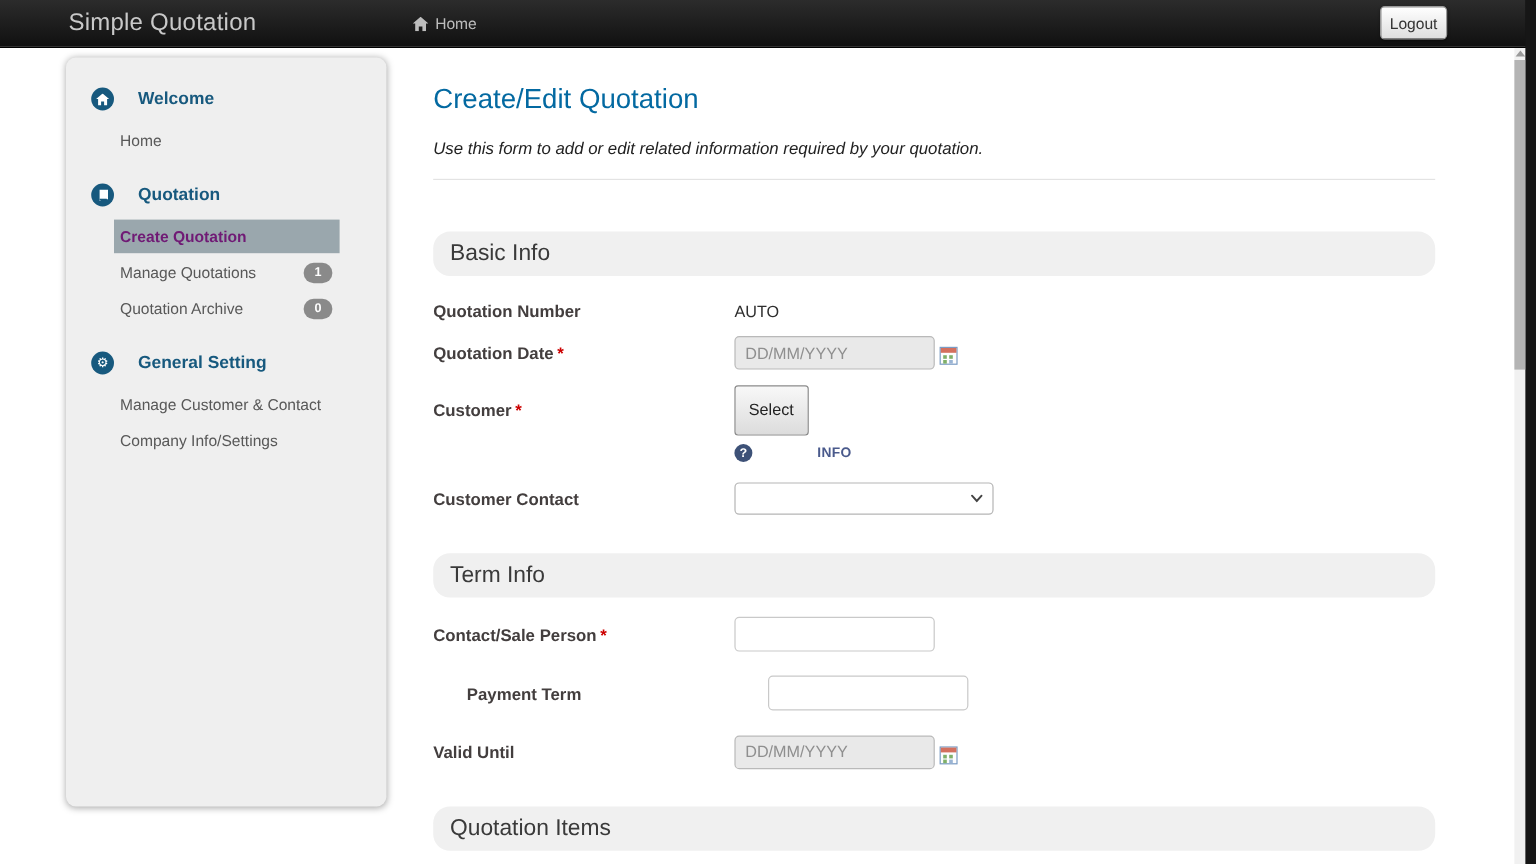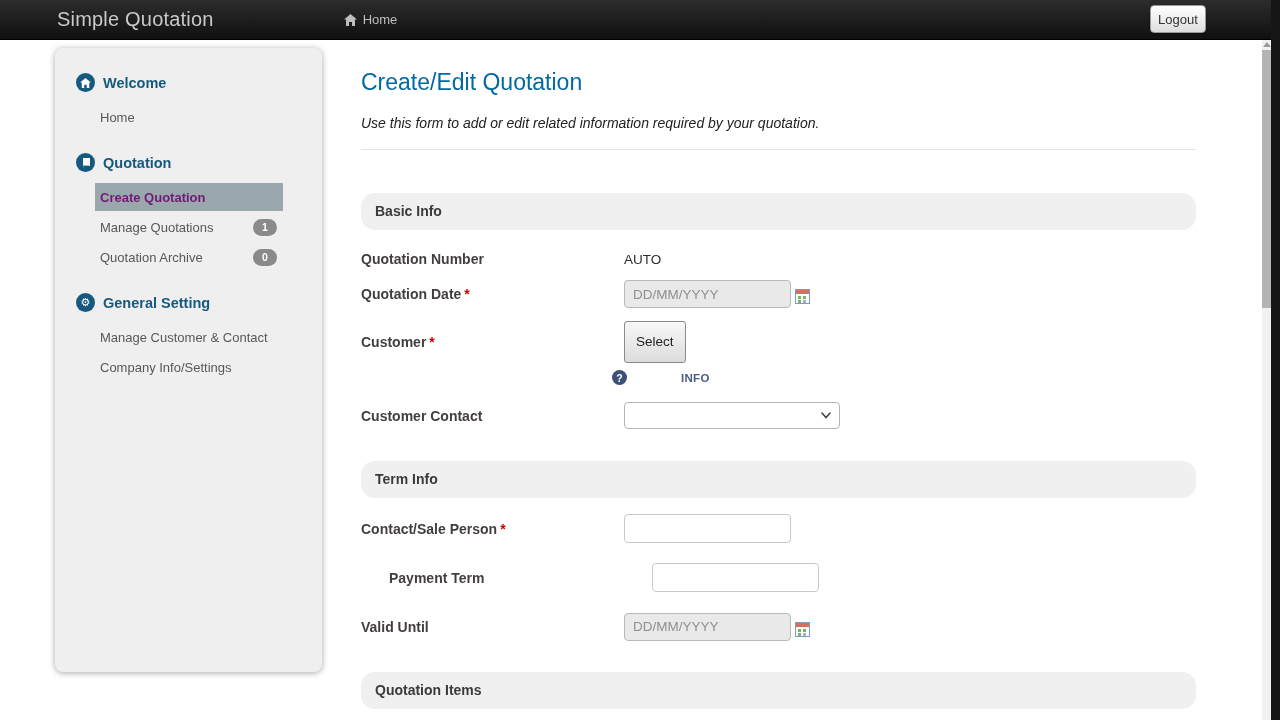--- a/index.html
+++ b/index.html
@@ -44,21 +44,21 @@
   .scrollbar-thumb { position:absolute; top:10px; left:0; width:9px; height:258px; background:#b4b4b4; }
   
   .sidebar {
     position:absolute; left:55px; top:48px; width:267px; height:624px;
     background:#efefef; border-radius:8px;
     box-shadow:0 1px 6px rgba(0,0,0,.35);
     padding-top:25px;
   }
   .side-section { margin-bottom:22px; }
   .side-heading {
-    display:flex; align-items:center; gap:8px; padding-left:21px; margin-bottom:11px;
+    display:flex; align-items:center; gap:20px; padding-left:21px; margin-bottom:11px;
   }
   .circle-icon {
     width:19px; height:19px; border-radius:50%; background:#17597e;
     color:#fff; display:flex; align-items:center; justify-content:center;
     font-size:11px; flex:none;
   }
   .circle-icon svg { display:block; }
   .side-title { color:#17597e; font-weight:bold; font-size:14.5px; }
   .side-item {
     margin-left:40px; width:188px; height:28px; margin-bottom:2px;
@@ -73,26 +73,26 @@
     color:#fff; font-size:10.5px; font-weight:bold; text-align:center;
     line-height:17px; padding:0 4px;
   }
   
   .main { position:absolute; left:361px; top:60px; width:835px; }
   .page-title { font-size:23px; font-weight:400; color:#0369a1; margin-top:8px; line-height:28px; }
   .page-subtitle { margin-top:19px; font-size:14px; font-style:italic; color:#222; }
   .rule { margin-top:18px; border:none; border-top:1px solid #e3e3e3; height:0; }
   .section-bar {
     background:#f0f0f0; border-radius:14px; height:37px; line-height:37px;
-    padding-left:14px; font-weight:bold; font-size:14px; color:#3a3a3a;
+    padding-left:14px; font-weight:normal; font-size:19px; color:#3a3a3a;
   }
   .bar-basic { margin-top:43px; }
   .bar-term  { margin-top:32px; }
   .bar-items { margin-top:31px; }
-  .frow { display:flex; align-items:center;gap:12px; }
+  .frow { display:flex; align-items:center; }
   .frow .flabel { width:251px; flex:none; font-weight:bold; font-size:14px; color:#433e3e; }
   .req { color:#cc0000; font-weight:bold; margin-left:3px; }
   .row-qn   { margin-top:19px; height:20px; }
   .row-qd   { margin-top:11px; height:28px; }
   .row-cust { margin-top:21px; height:25px; }
   .row-info { margin-top:16px; height:15px; padding-left:251px; }
   .row-cc   { margin-top:17px; height:27px; }
   .row-csp  { margin-top:16px; height:29px; }
   .row-pt   { margin-top:20px; height:29px;margin-left:28px; }
   .row-vu   { margin-top:20px; height:29px; }

